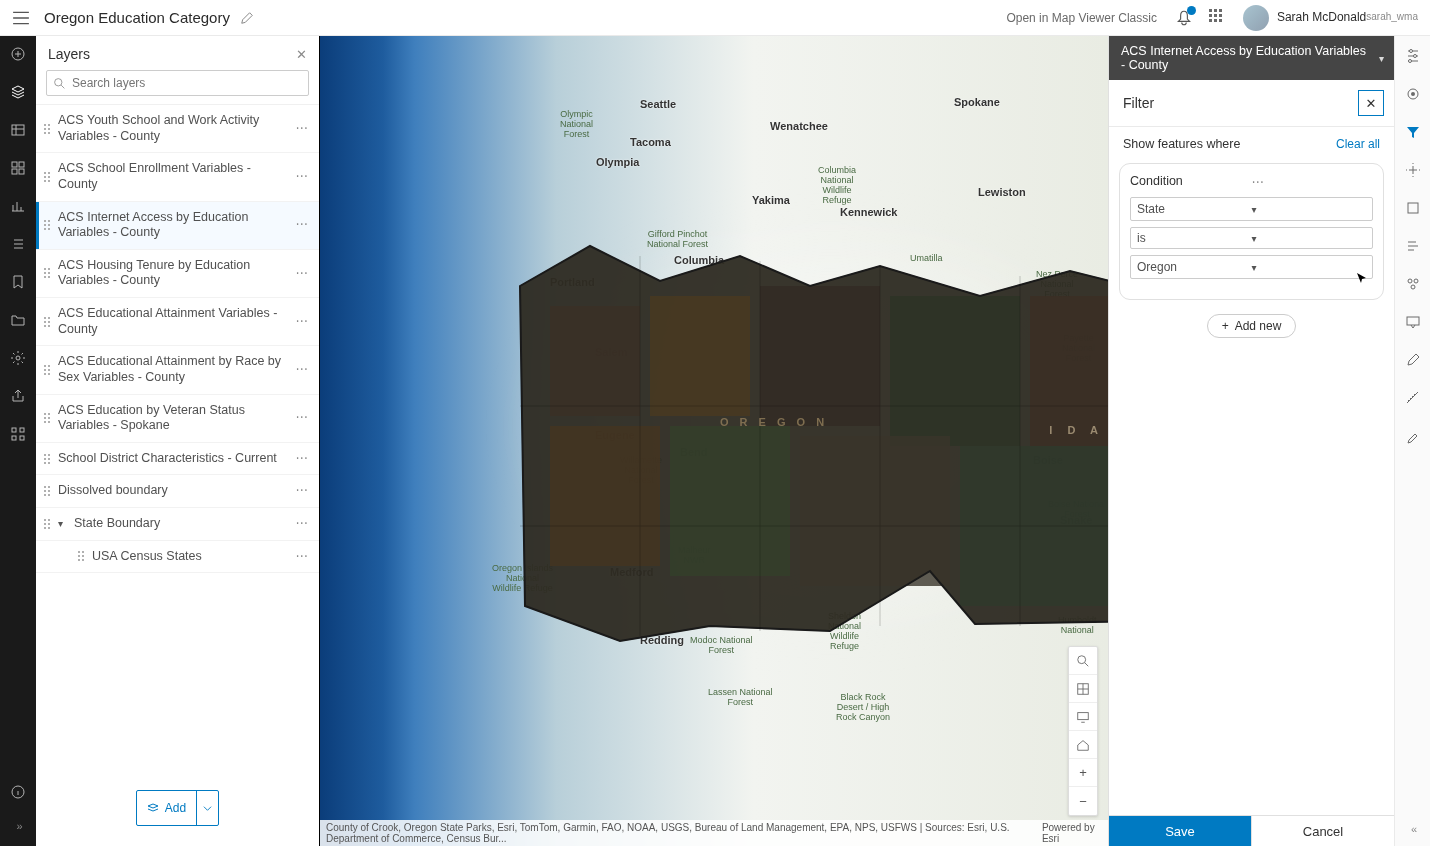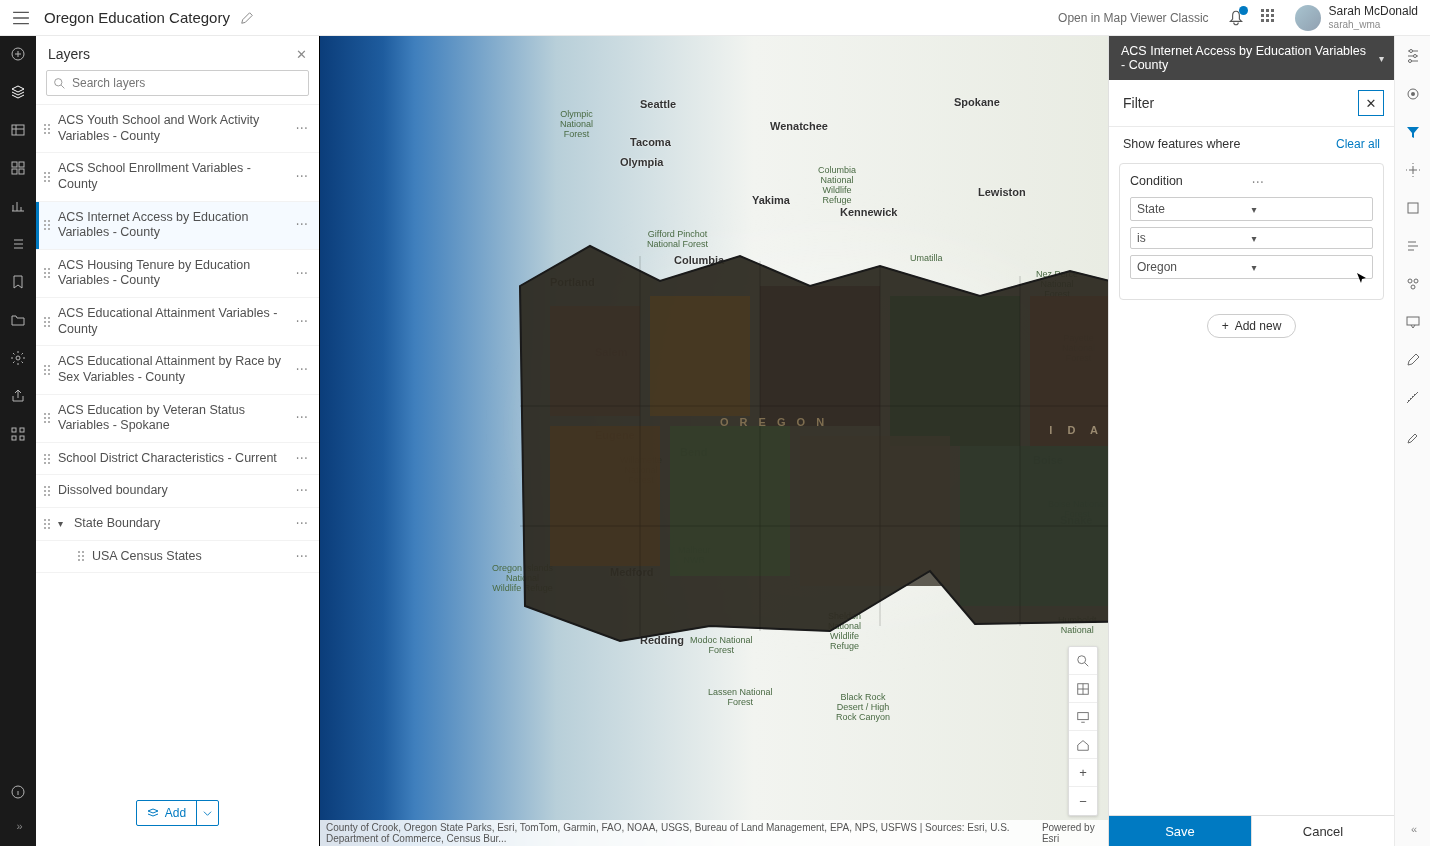--- a/index.html
+++ b/index.html
@@ -11,21 +11,21 @@
   .topbar .hamburger { width: 18px; height: 18px; cursor: pointer; margin-right: 14px; }
   .topbar .title { font-size: 15px; font-weight: 400; color: #2b2b2b; }
   .topbar .edit-pencil { margin-left: 10px; width: 14px; height: 14px; cursor: pointer; color: #6a6a6a; }
   .topbar .spacer { flex: 1; }
   .topbar .classic-link { color: #6a6a6a; font-size: 12px; margin-right: 18px; cursor: pointer; }
   .topbar .bell { position: relative; width: 18px; height: 18px; margin-right: 16px; cursor: pointer; }
   .topbar .bell .dot { position: absolute; top: -3px; right: -3px; width: 9px; height: 9px; border-radius: 50%; background: #007ac2; }
   .topbar .apps-grid { width: 18px; height: 18px; margin-right: 16px; cursor: pointer; display: grid; grid-template-columns: repeat(3,3px); grid-template-rows: repeat(3,3px); gap: 2px; }
   .topbar .apps-grid div { background: #6a6a6a; }
   .topbar .avatar { width: 26px; height: 26px; border-radius: 50%; background: linear-gradient(135deg,#a8c4d0,#90a0b0); margin-right: 8px; }
-  .topbar .user { display: flex; flex-direction: column; line-height: 1.1; }
+  .topbar .user { display: flex; flex-direction: row; line-height: 1.1; }
   .topbar .user .name { font-size: 12px; color: #2b2b2b; }
   .topbar .user .handle { font-size: 10px; color: #8a8a8a; }
 
   
   .mainrow { flex: 1; display: flex; min-height: 0; }
 
   
   .rail-left { width: 36px; background: #1a1a1a; display: flex; flex-direction: column; align-items: center; padding-top: 10px; gap: 22px; color: #cfcfcf; }
   .rail-left .ico { width: 16px; height: 16px; cursor: pointer; opacity: .85; }
   .rail-left .ico.active { opacity: 1; color: #fff; }
@@ -43,21 +43,21 @@
   .layers-panel ul { list-style: none; flex: 1; overflow-y: auto; border-top: 1px solid #f0f0f0; }
   .layers-panel li { display: flex; align-items: center; padding: 8px 6px 8px 8px; border-bottom: 1px solid #f2f2f2; cursor: pointer; gap: 6px; font-size: 12.5px; line-height: 1.25; }
   .layers-panel li.selected { background: #f5faff; box-shadow: inset 3px 0 0 #007ac2; }
   .layers-panel li.child { padding-left: 42px; }
   .layers-panel li .grip { width: 8px; display:flex; flex-wrap:wrap; gap:2px; flex-shrink:0;}
   .layers-panel li .grip span { width:2px; height:2px; background:#b0b0b0; }
   .layers-panel li .chev { width:10px; font-size:10px; color:#555; flex-shrink:0;}
   .layers-panel li .label { flex: 1; color: #505050; padding-right:4px; }
   .layers-panel li .more { color:#8a8a8a; cursor:pointer; padding:0 4px; letter-spacing:1px;}
   .layers-panel .addrow { display:flex; justify-content:center; padding: 12px 0 20px; }
-  .layers-panel .addbtn { display:flex; border:1px solid #007ac2; border-radius:2px; height:26px; }
+  .layers-panel .addbtn { display:flex; border:1px solid #007ac2; border-radius:2px; height:36px; }
   .layers-panel .addbtn > div { display:flex; align-items:center; gap:6px; padding:0 10px; color:#007ac2; font-size:12px; cursor:pointer;}
   .layers-panel .addbtn > div + div { border-left: 1px solid #007ac2; padding:0 6px;}
 
   
   .maparea { flex: 1; position: relative; background: linear-gradient(90deg,#0b3d7a 0%, #1e5c9e 8%, #3f7fbd 12%, #b8cfd9 30%, #f2f4f0 55%, #e9ece3 100%); overflow:hidden; }
   .maparea .terrain-labels { position:absolute; inset:0; }
   .maparea .city { position:absolute; font-size:11px; color:#333; font-weight:600; text-shadow:0 0 2px #fff; }
   .maparea .forest { position:absolute; font-size:9px; color:#4a6b44; text-align:center; line-height:1.1; }
   .maparea .glow { position:absolute; left:185px; top:165px; width:650px; height:450px; border-radius:40px; background:radial-gradient(ellipse at center, rgba(255,255,255,.6) 0%, rgba(255,255,255,0) 70%); filter:blur(20px);}
   .maparea .oregon { position:absolute; left:190px; top:190px; width:650px; height:420px; }
@@ -72,21 +72,21 @@
   .filter-panel { width: 286px; background:#fff; border-left:1px solid #e0e0e0; display:flex; flex-direction:column; }
   .filter-panel .layer-title { background:#454545; color:#fff; font-size:12.5px; padding:8px 10px 8px 12px; display:flex; align-items:center; }
   .filter-panel .layer-title span.t { flex:1; }
   .filter-panel .layer-title .chev { font-size:10px; opacity:.8; margin-left:6px; cursor:pointer;}
   .filter-panel .filter-hdr { display:flex; align-items:center; padding: 10px 10px 10px 14px; border-bottom:1px solid #eaeaea;}
   .filter-panel .filter-hdr h4 { font-size:14px; font-weight:500; flex:1; }
   .filter-panel .filter-hdr .close { width:26px; height:26px; border:1px solid #007ac2; display:flex; align-items:center; justify-content:center; cursor:pointer; color:#323232;}
   .filter-panel .showrow { display:flex; padding:10px 14px 0; align-items:center; font-size:12.5px;}
   .filter-panel .showrow span.lbl { flex:1; font-weight:500; }
   .filter-panel .showrow a { color:#007ac2; font-size:12px; cursor:pointer;}
-  .filter-panel .cond-box { margin:12px 10px 0; border:1px solid #e0e0e0; border-radius:4px; padding:10px 10px 14px; }
+  .filter-panel .cond-box { margin:12px 10px 0; border:1px solid #e0e0e0; border-radius:11px; padding:10px 10px 14px; }
   .filter-panel .cond-box .title { display:flex; font-size:12.5px; font-weight:500; margin-bottom:8px;}
   .filter-panel .cond-box .title span { flex:1;}
   .filter-panel .cond-box .title .more { color:#8a8a8a; cursor:pointer; letter-spacing:1px;}
   .filter-panel .sel { width:100%; border:1px solid #ccc; border-radius:2px; padding:4px 6px; font-size:12px; margin-bottom:6px; display:flex; align-items:center; cursor:pointer; background:#fff;}
   .filter-panel .sel span { flex:1; color:#505050;}
   .filter-panel .sel .chev { font-size:10px; color:#555;}
   .filter-panel .sel.short { padding:3px 6px; }
   .filter-panel .sel.val { position:relative; }
   .filter-panel .cursor { position:absolute; right:4px; top:16px; width:12px; height:12px; background:transparent; }
   .filter-panel .addnew { display:flex; justify-content:center; margin-top:14px;}
@@ -358,21 +358,21 @@
           </div>
       </div>
     </div>
   </div>
 
   <div class="maparea">
     <div class="glow"></div>
     <div class="terrain-labels" id="terrain-labels">
         <div class="city" style="left: 320px; top: 62px;">Seattle</div>
         <div class="city" style="left: 310px; top: 100px;">Tacoma</div>
-        <div class="city" style="left: 300px; top: 120px;">Olympia</div>
+        <div class="city" style="left: 276px; top: 120px;">Olympia</div>
         <div class="city" style="left: 450px; top: 84px;">Wenatchee</div>
         <div class="city" style="left: 432px; top: 158px;">Yakima</div>
         <div class="city" style="left: 520px; top: 170px;">Kennewick</div>
         <div class="city" style="left: 634px; top: 60px;">Spokane</div>
         <div class="city" style="left: 658px; top: 150px;">Lewiston</div>
         <div class="city" style="left: 230px; top: 240px;">Portland</div>
         <div class="city" style="left: 275px; top: 310px;">Salem</div>
         <div class="city" style="left: 275px; top: 393px;">Eugene</div>
         <div class="city" style="left: 290px; top: 530px;">Medford</div>
         <div class="city" style="left: 320px; top: 598px;">Redding</div>

